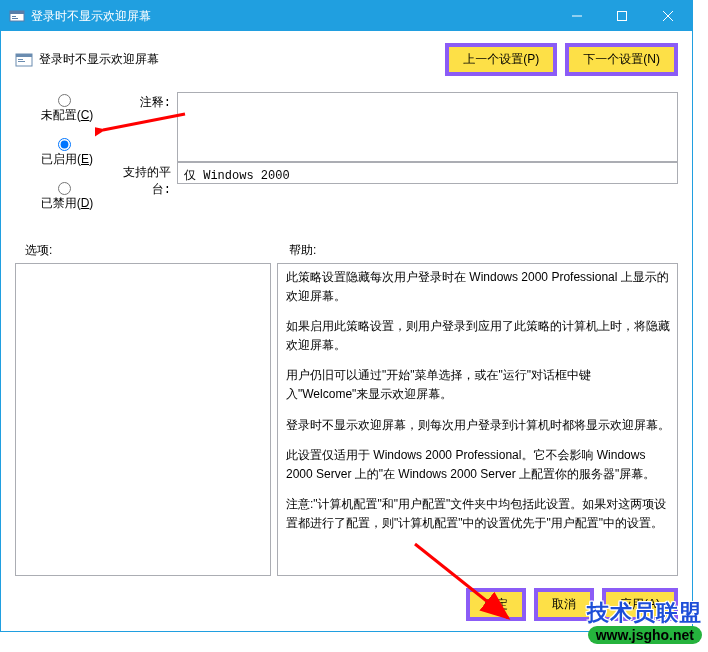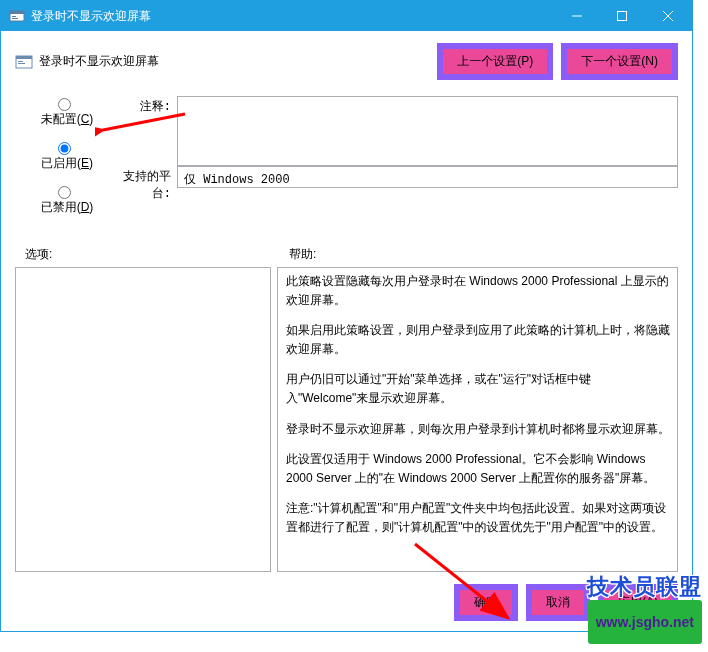--- a/index.html
+++ b/index.html
@@ -74,22 +74,22 @@
       margin-right: 6px;
     }
     .header-title {
       font-size: 12px;
     }
     .header-buttons {
       display: flex;
       gap: 8px;
     }
     .win-btn {
-      background: #ec4899;
-      border: 6px solid #8b5cf6;
+      background: #fde047;
+      border: 4px solid #8b5cf6;
       padding: 4px 14px;
       font-size: 12px;
       font-family: inherit;
       cursor: default;
     }
     .config-row {
       display: flex;
       margin-bottom: 6px;
     }
     .radio-col {
@@ -204,24 +204,24 @@
     .wm-top {
       font-size: 22px;
       font-weight: 700;
       color: #1d4ed8;
       text-shadow: 1px 0 #fff, -1px 0 #fff, 0 1px #fff, 0 -1px #fff, 1px 1px #fff, -1px -1px #fff, 1px -1px #fff, -1px 1px #fff;
       letter-spacing: 1px;
     }
     .wm-bottom {
       font-size: 14px;
       font-weight: 700;
-      color: #4c1d95;
+      color: #000000;
       background: #25b33d;
-      padding: 14px 8px;
-      border-radius: 3px;
+      padding: 1px 8px;
+      border-radius: 9px;
       display: inline-block;
       margin-top: -2px;
     }
     
     .help-pane::-webkit-scrollbar { width: 17px; }
     .help-pane::-webkit-scrollbar-track { background: #f0f0f0; }
     .help-pane::-webkit-scrollbar-thumb { background: #c2c3c9; border: 1px solid #f0f0f0; }
     .help-pane::-webkit-scrollbar-button { background: #f0f0f0; height: 17px; }
   </style>
 </head>

